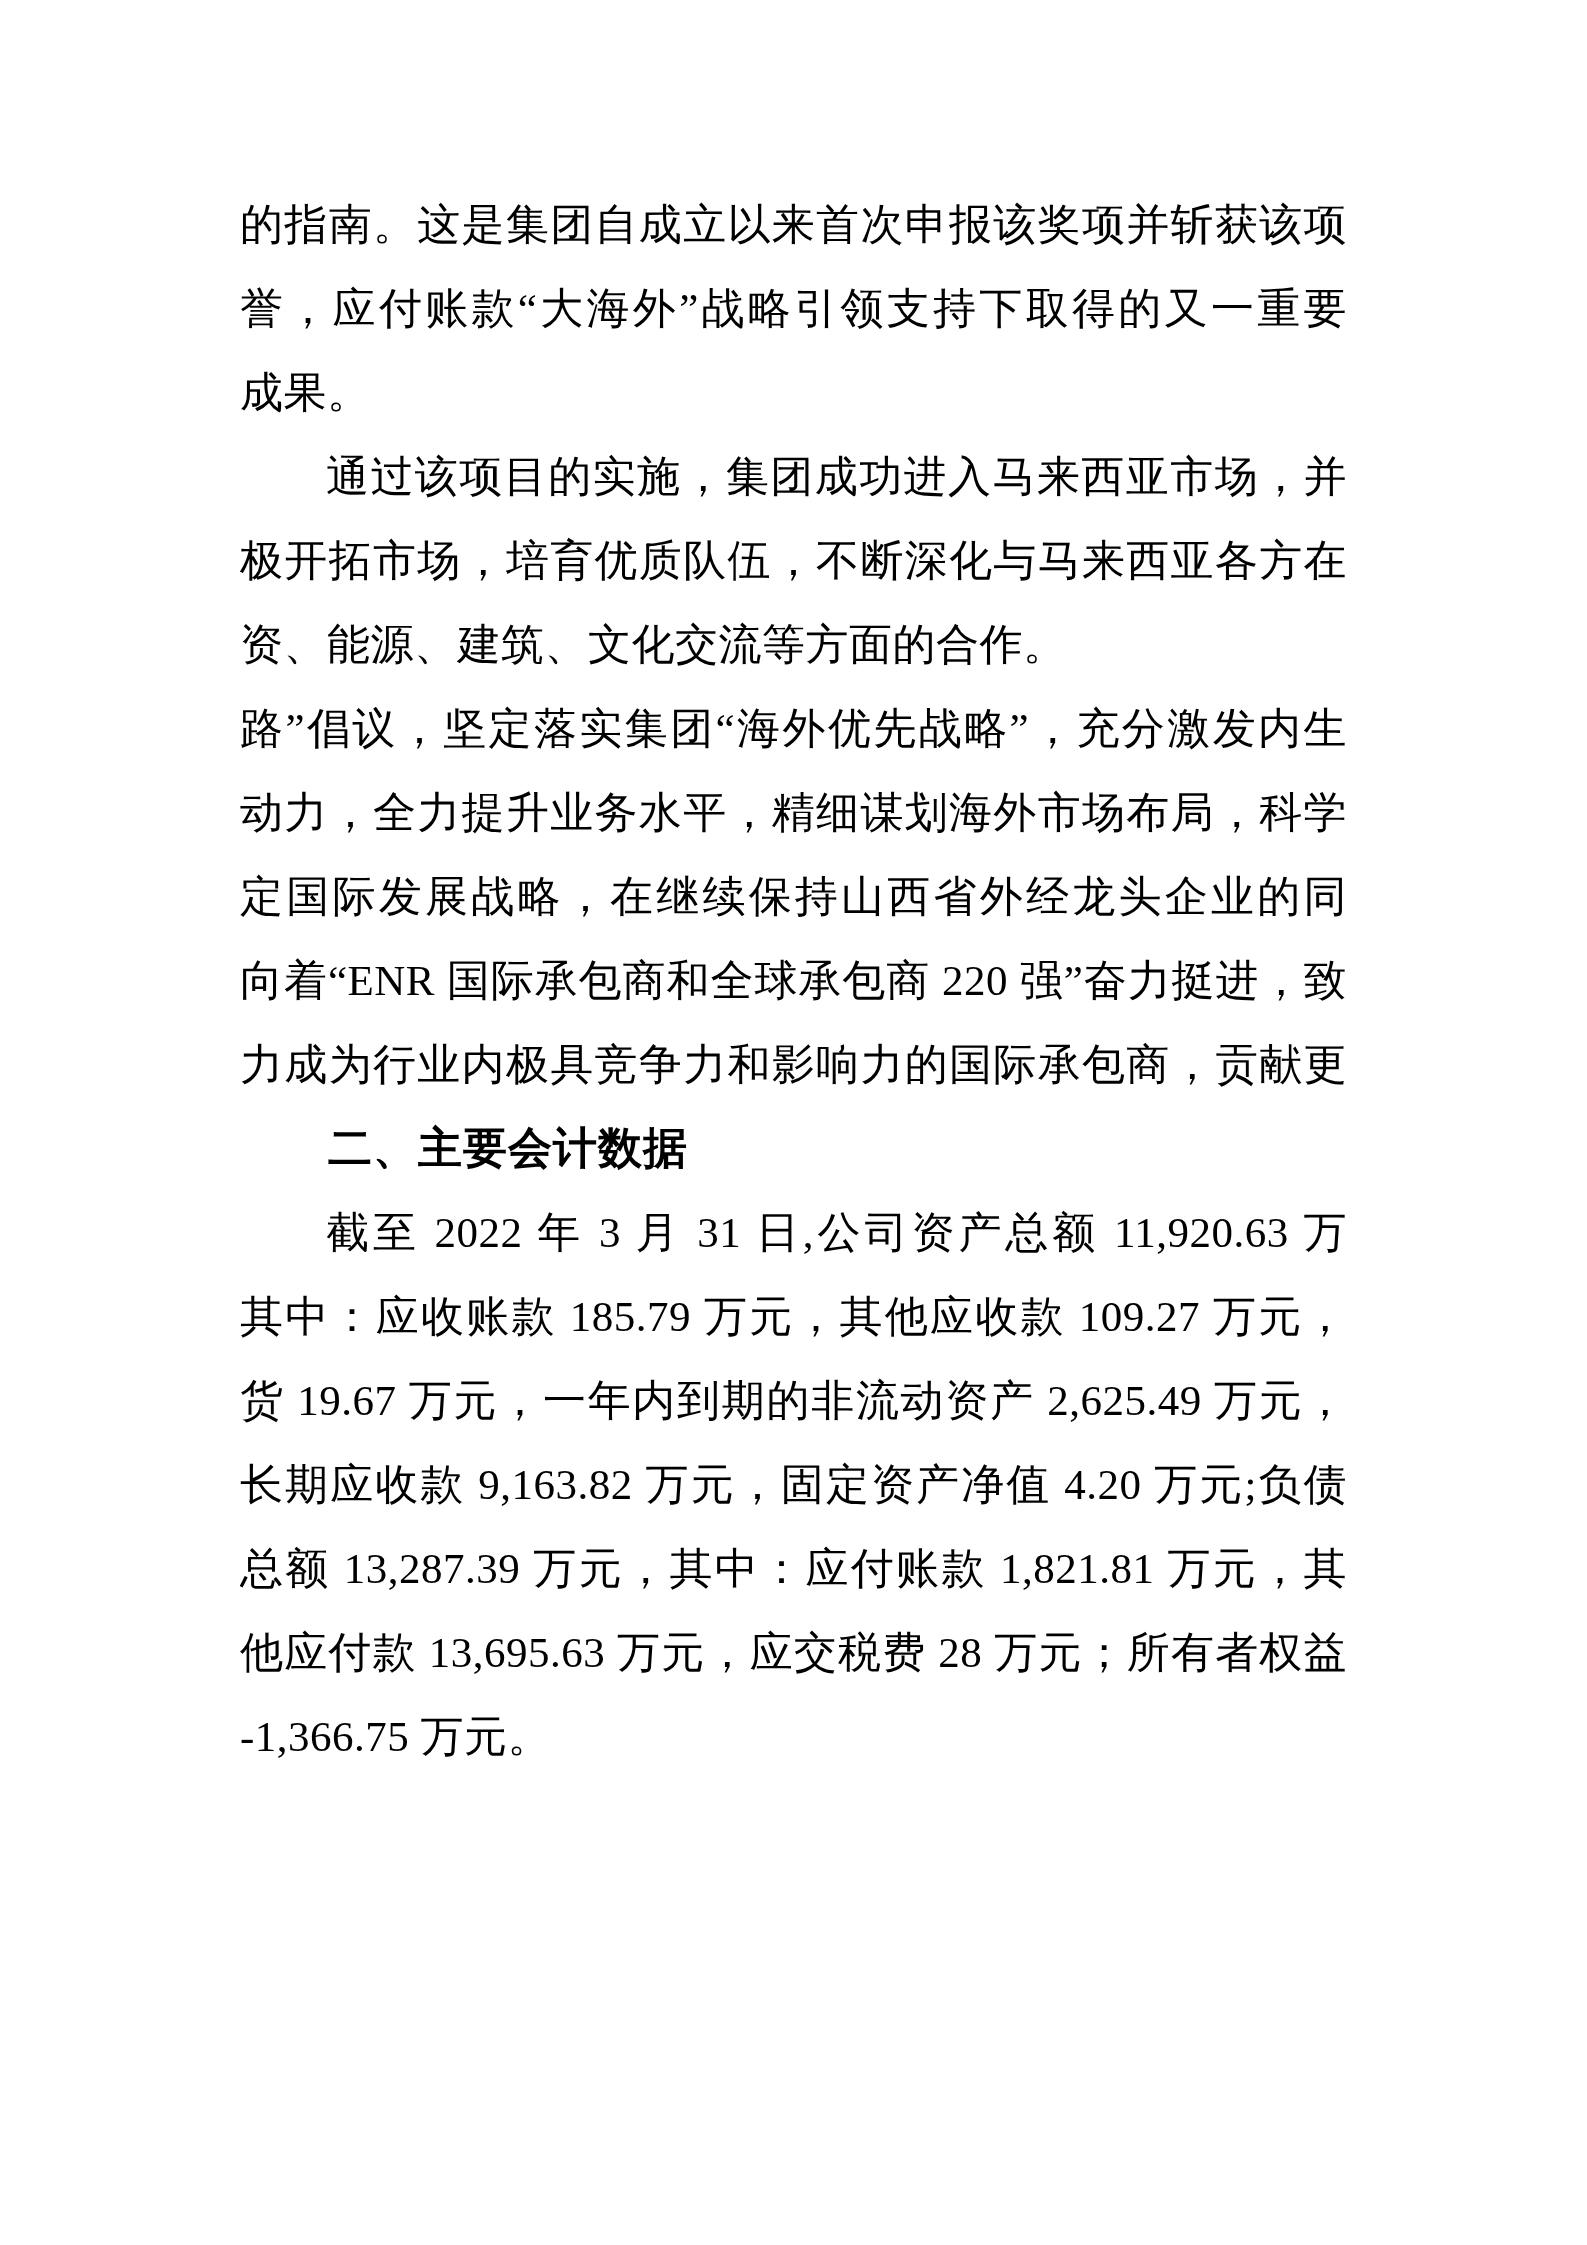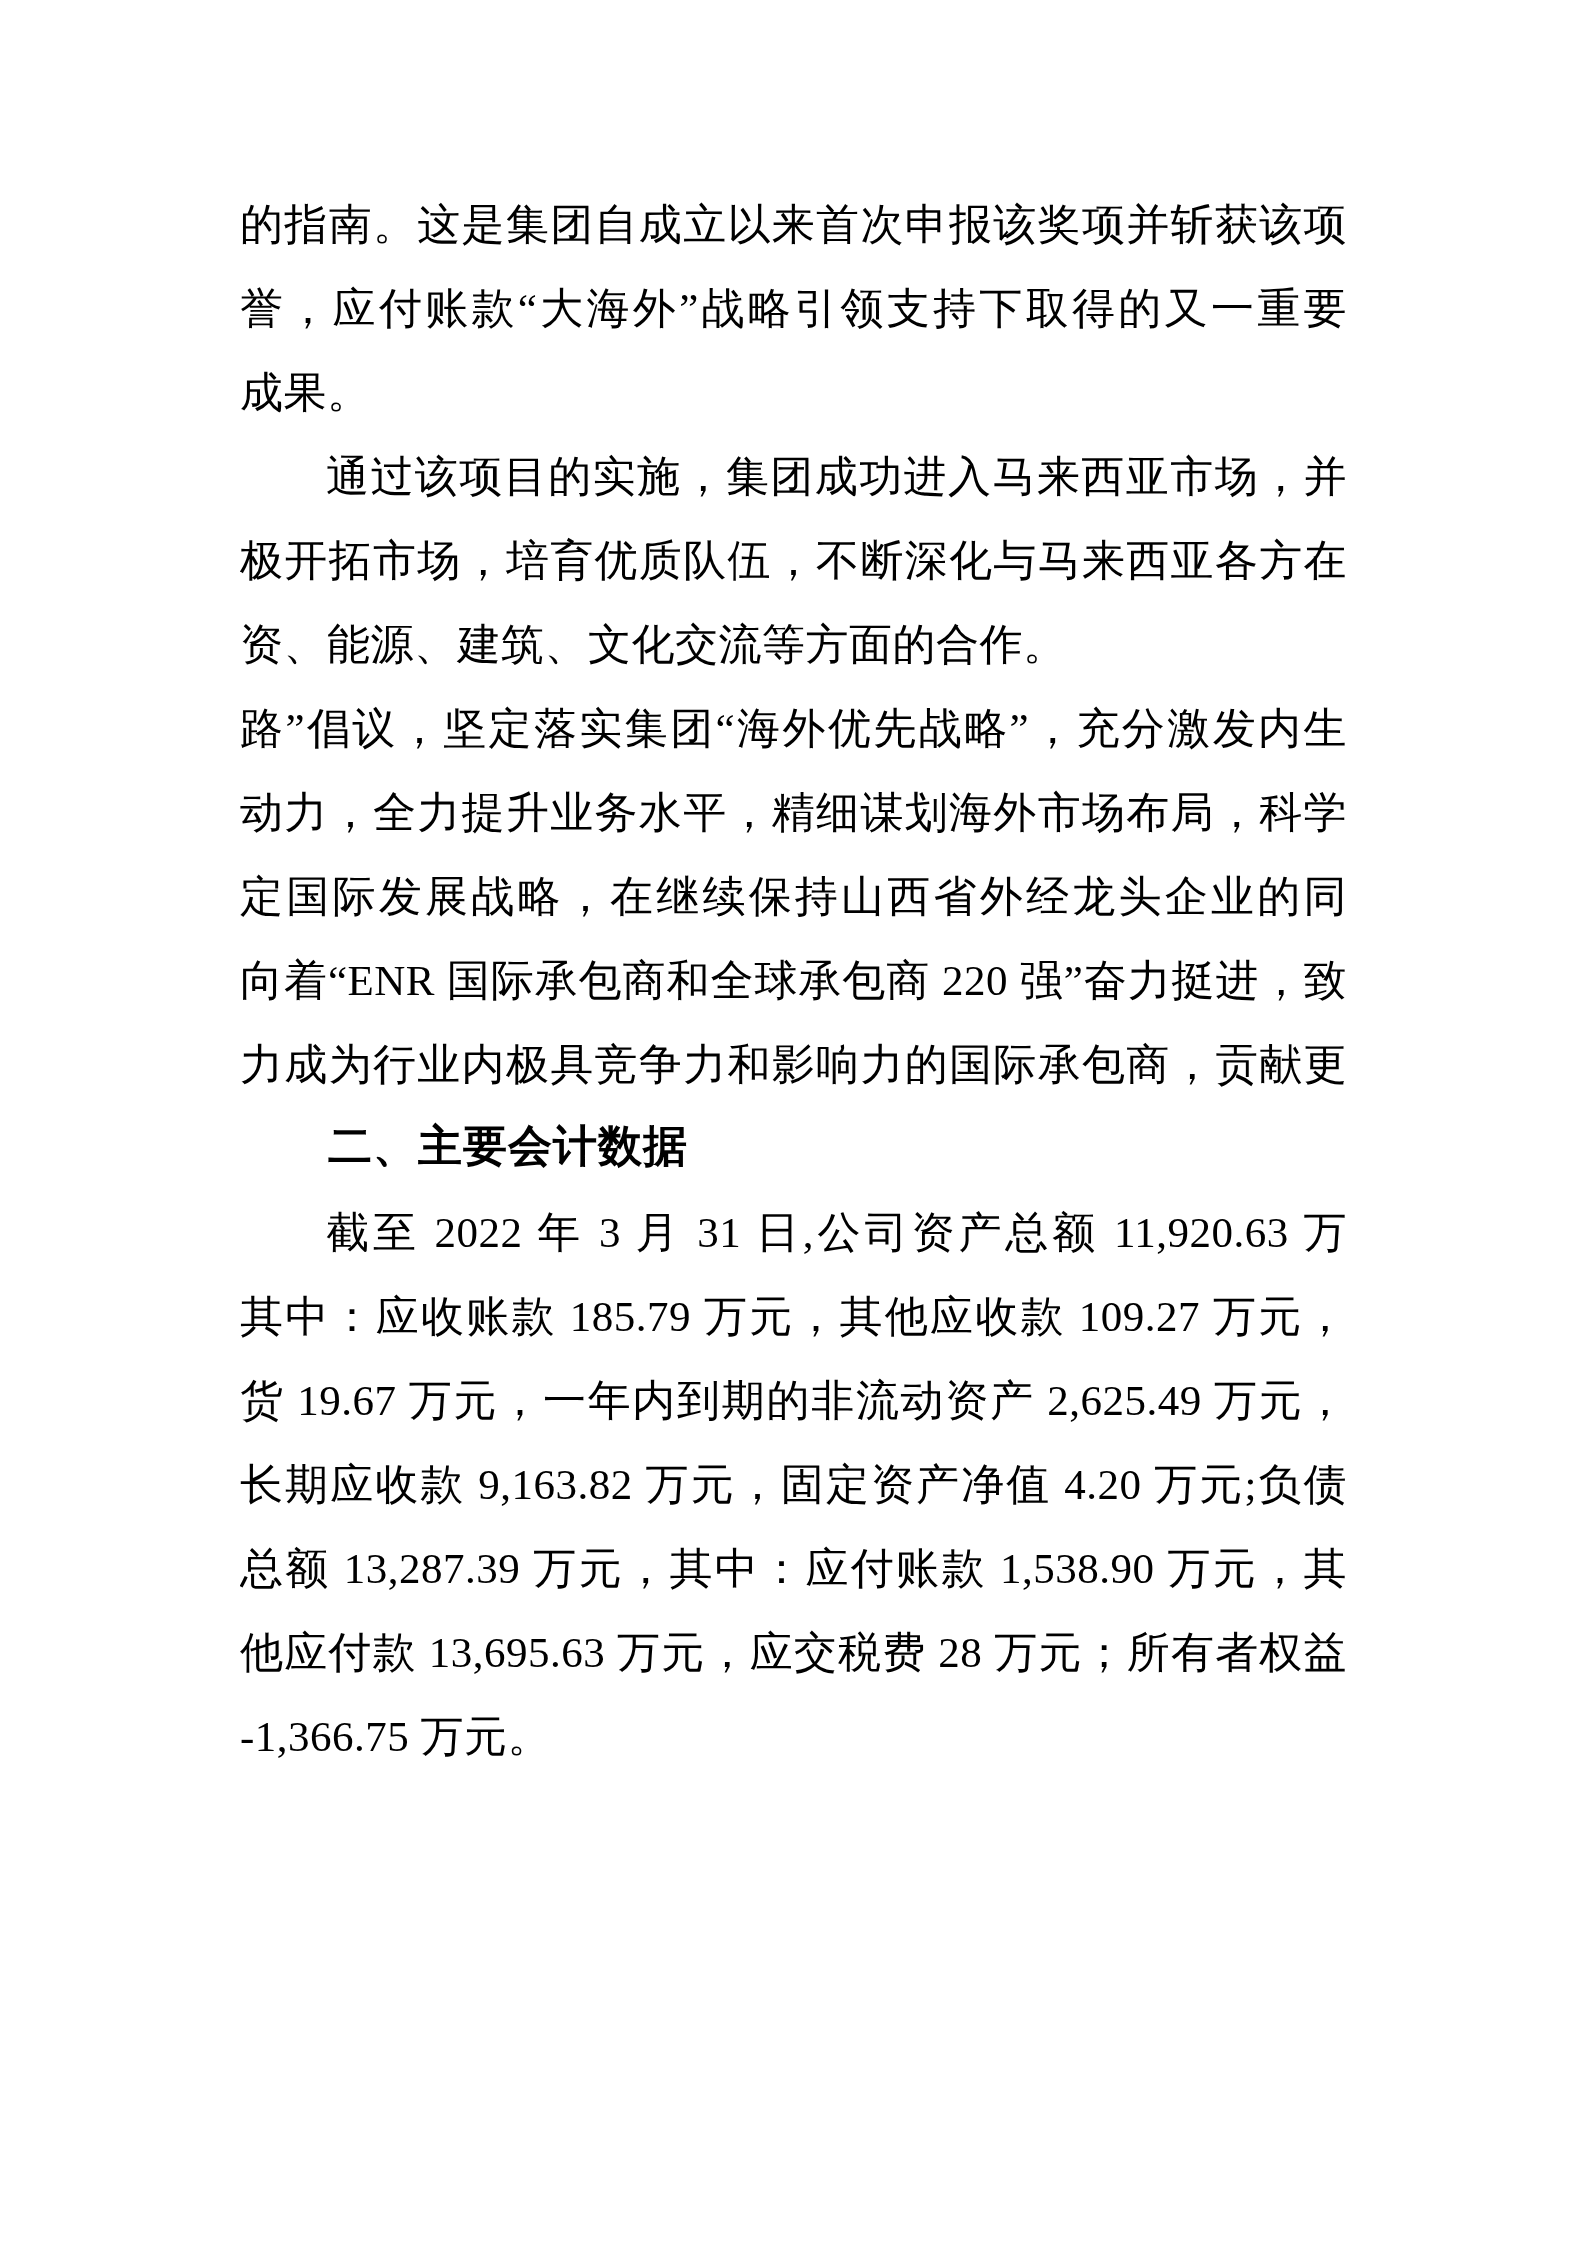--- a/index.html
+++ b/index.html
@@ -42,21 +42,21 @@
     text-align-last: justify;
   }
   
   .line.end {
     text-align-last: left;
   }
   .line.indent {
     text-indent: 2em;
   }
   .line.heading {
-    font-family: Liberation Mono, monospace;
+    font-family: Liberation Serif, serif;
     font-weight: 700;
     font-size: 44px;
     text-align: left;
     text-align-last: left;
     letter-spacing: 1px;
   }
 </style>
 </head>
 <body>
 
@@ -76,19 +76,19 @@
     <div class="line j">定国际发展战略，在继续保持山西省外经龙头企业的同时，</div>
     <div class="line j">向着“ENR 国际承包商和全球承包商 220 强”奋力挺进，致</div>
     <div class="line j">力成为行业内极具竞争力和影响力的国际承包商，贡献更多</div>
 
     <div class="line heading indent">二、主要会计数据</div>
 
     <div class="line j indent">截至 2022 年 3 月 31 日,公司资产总额 11,920.63 万元，</div>
     <div class="line j">其中：应收账款 185.79 万元，其他应收款 109.27 万元，存</div>
     <div class="line j">货 19.67 万元，一年内到期的非流动资产 2,625.49 万元，</div>
     <div class="line j">长期应收款 9,163.82 万元，固定资产净值 4.20 万元;负债</div>
-    <div class="line j">总额 13,287.39 万元，其中：应付账款 1,538.90 万元，其</div>
+    <div class="line j">总额 13,287.39 万元，其中：应付账款 1,821.81 万元，其</div>
     <div class="line j">他应付款 13,695.63 万元，应交税费 28 万元；所有者权益</div>
     <div class="line end">-1,366.75 万元。</div>
 
 
   </div>
 </div>
 
 </body></html>

